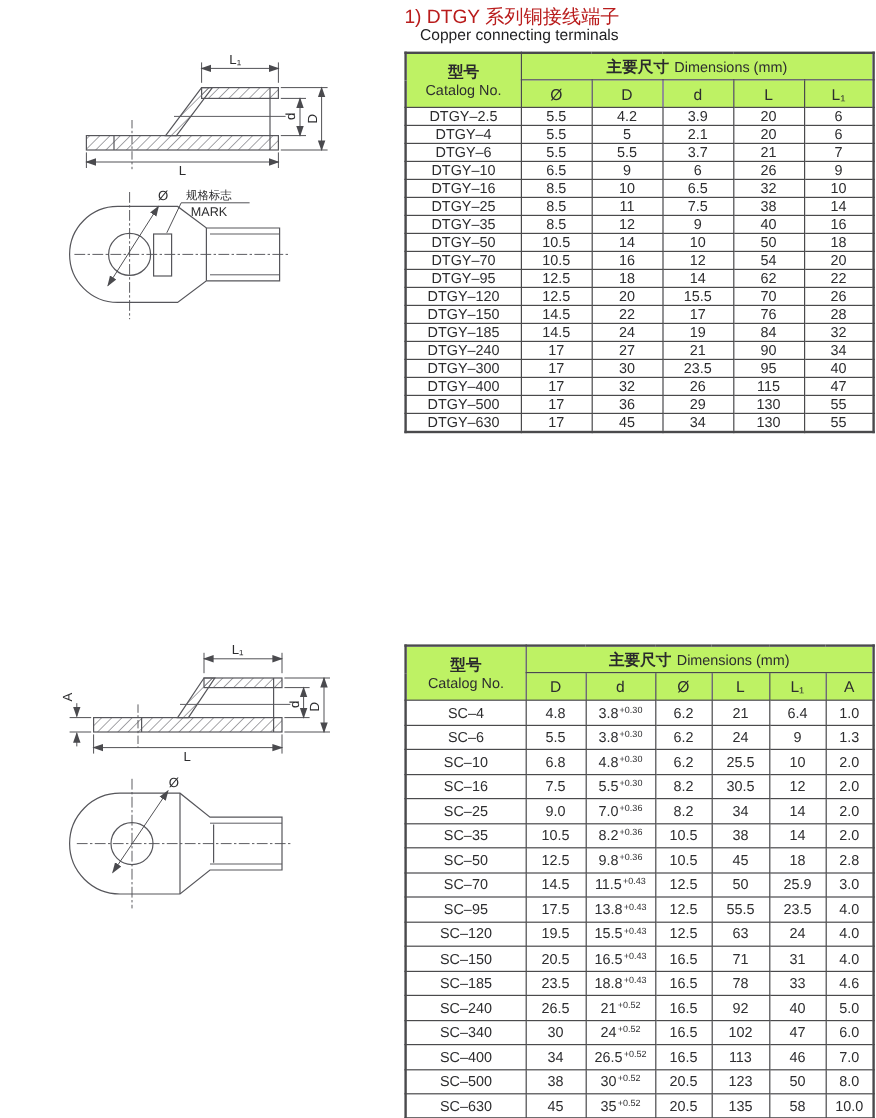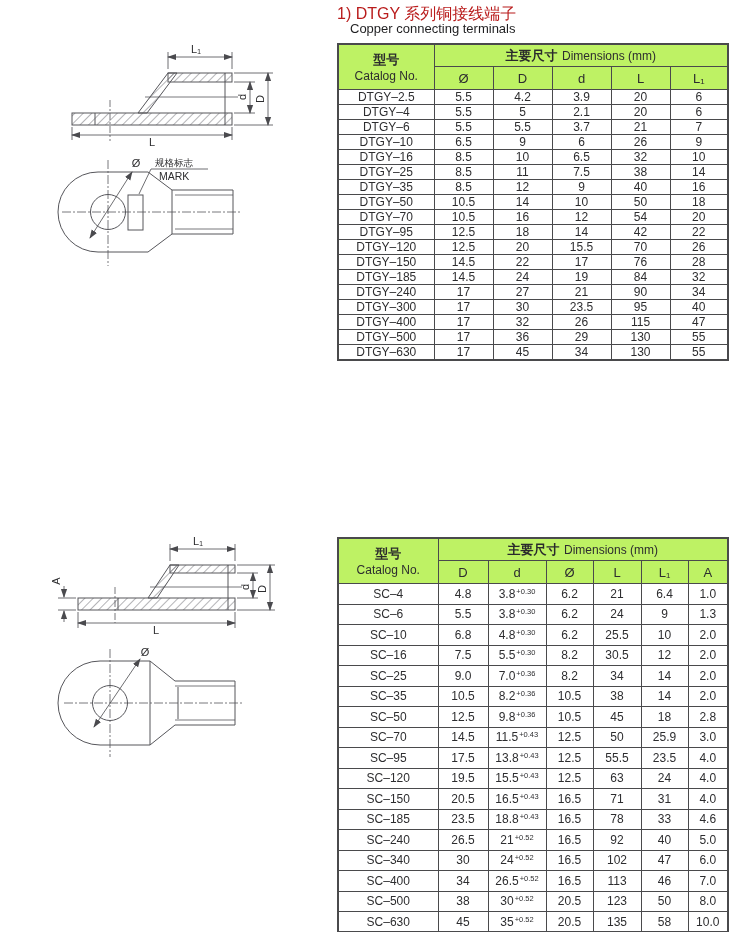--- a/index.html
+++ b/index.html
@@ -198,21 +198,21 @@
           <td>16</td>
           <td>12</td>
           <td>54</td>
           <td>20</td>
         </tr>
         <tr>
           <td class="catc">DTGY–95</td>
           <td>12.5</td>
           <td>18</td>
           <td>14</td>
-          <td>42</td>
+          <td>62</td>
           <td>22</td>
         </tr>
         <tr>
           <td class="catc">DTGY–120</td>
           <td>12.5</td>
           <td>20</td>
           <td>15.5</td>
           <td>70</td>
           <td>26</td>
         </tr>

